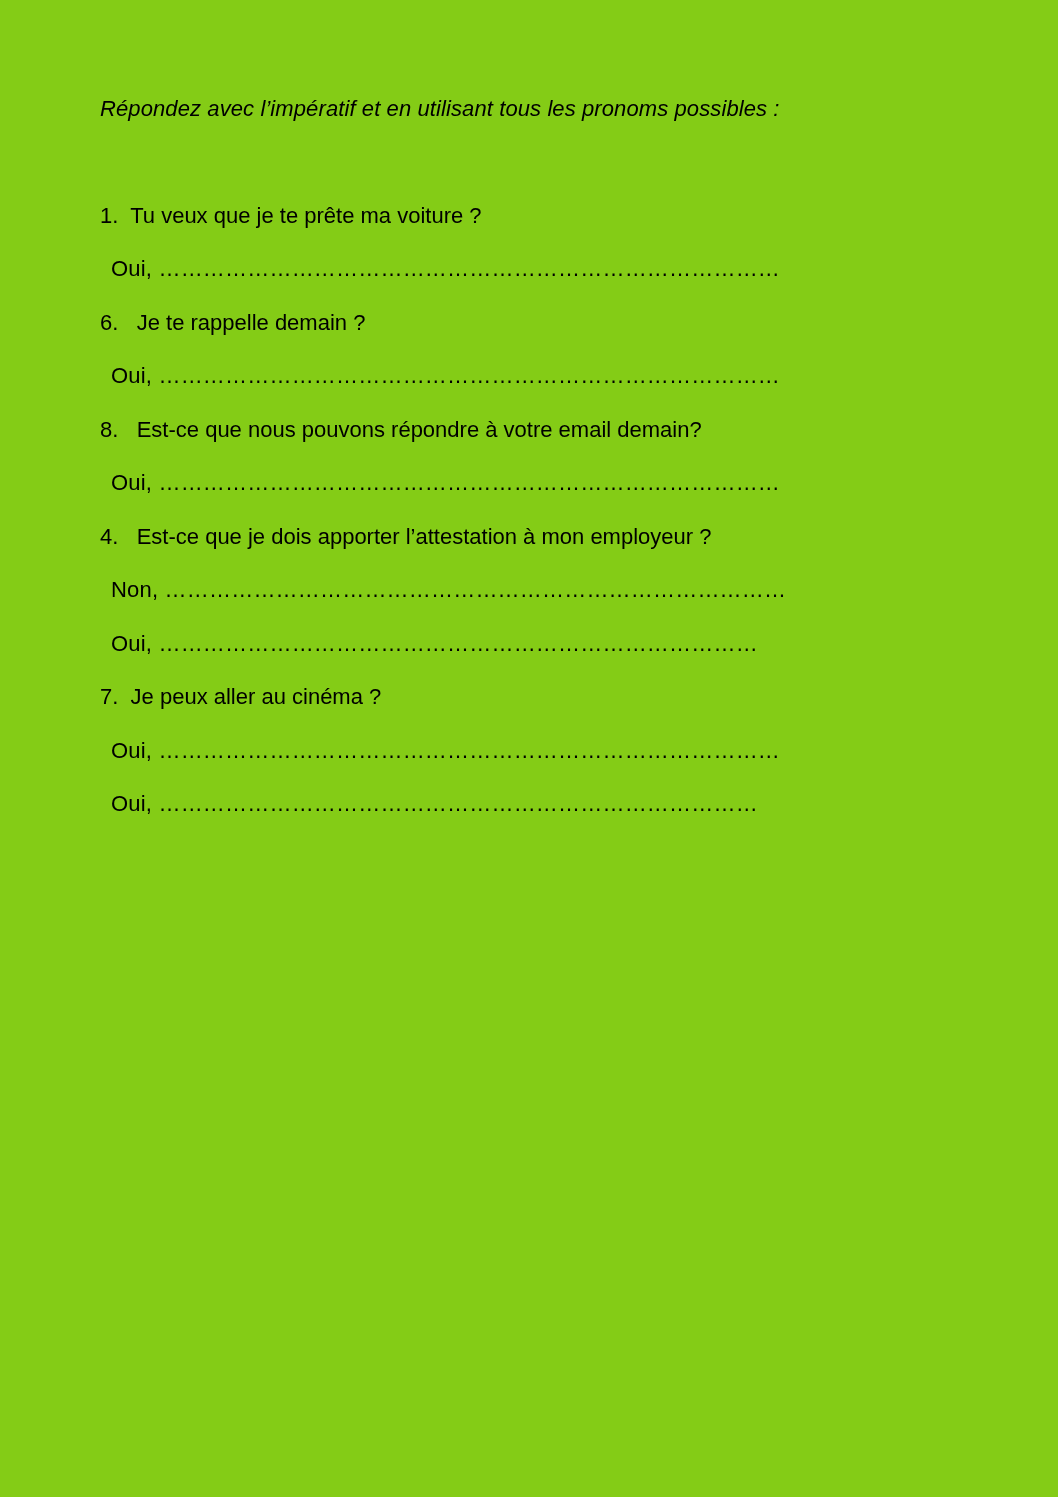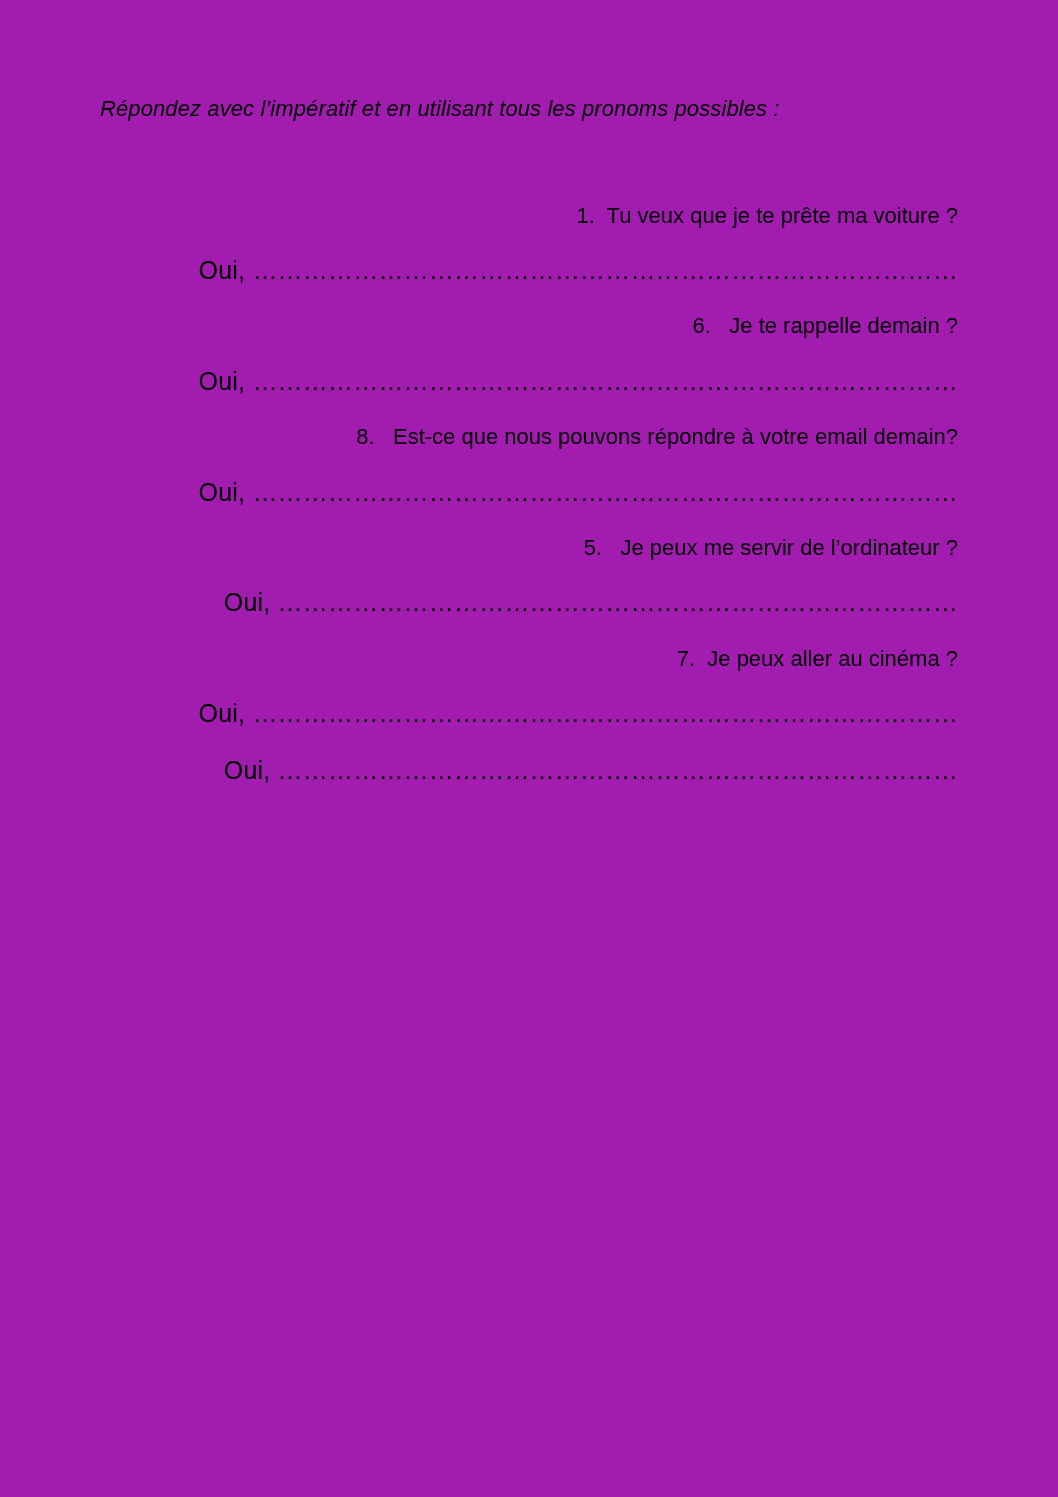--- a/index.html
+++ b/index.html
@@ -11,48 +11,47 @@
     width: 1058px;
     height: 1497px;
     font-family: "Liberation Sans", sans-serif;
     color: #000000;
     overflow: hidden;
   }
   .page {
     position: relative;
     width: 1058px;
     height: 1497px;
-    background: #a21caf;
+    background: #84cc16;
     box-sizing: border-box;
     padding: 95px 100px 0 100px;
   }
   .instruction {
     font-style: italic;
     font-size: 22px;
     line-height: 1.3;
     letter-spacing: 0.1px;
     margin: 0 0 0 0;
   }
   .exercise-list {
     margin-top: 78px;
-    text-align: right;
   }
   .item {
     margin-bottom: 0;
   }
   .question {
     font-size: 22px;
     line-height: 1.25;
     margin: 0 0 26px 0;
     white-space: pre;
   }
   .answer {
-    font-size: 25px;
+    font-size: 22px;
     line-height: 1.25;
-    margin: 0 0 26px 4px;
+    margin: 0 0 26px 11px;
     white-space: pre;
     letter-spacing: 0.2px;
   }
 </style>
 </head>
 <body>
 
 <div class="page">
 
   <p class="instruction">Répondez avec l’impératif et en utilisant tous les pronoms possibles :</p>
@@ -67,23 +66,26 @@
     <div class="item">
       <p class="question">6.   Je te rappelle demain ?</p>
       <p class="answer">Oui, …………………………………………………………………………</p>
     </div>
 
     <div class="item">
       <p class="question">8.   Est-ce que nous pouvons répondre à votre email demain?</p>
       <p class="answer">Oui, …………………………………………………………………………</p>
     </div>
 
+    <div class="item">
+      <p class="question">4.   Est-ce que je dois apporter l’attestation à mon employeur ?</p>
+      <p class="answer">Non, …………………………………………………………………………</p>
+    </div>
 
     <div class="item">
-      <p class="question">5.   Je peux me servir de l’ordinateur ?</p>
       <p class="answer">Oui, ………………………………………………………………………</p>
     </div>
 
     <div class="item">
       <p class="question">7.  Je peux aller au cinéma ?</p>
       <p class="answer">Oui, …………………………………………………………………………</p>
     </div>
 
     <div class="item">
       <p class="answer">Oui, ………………………………………………………………………</p>

